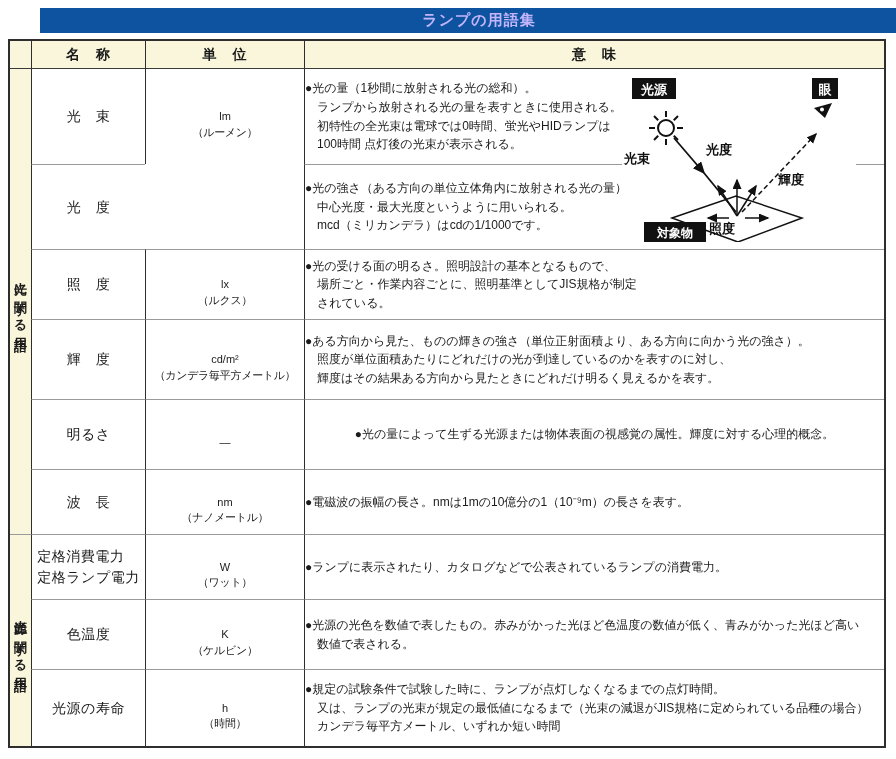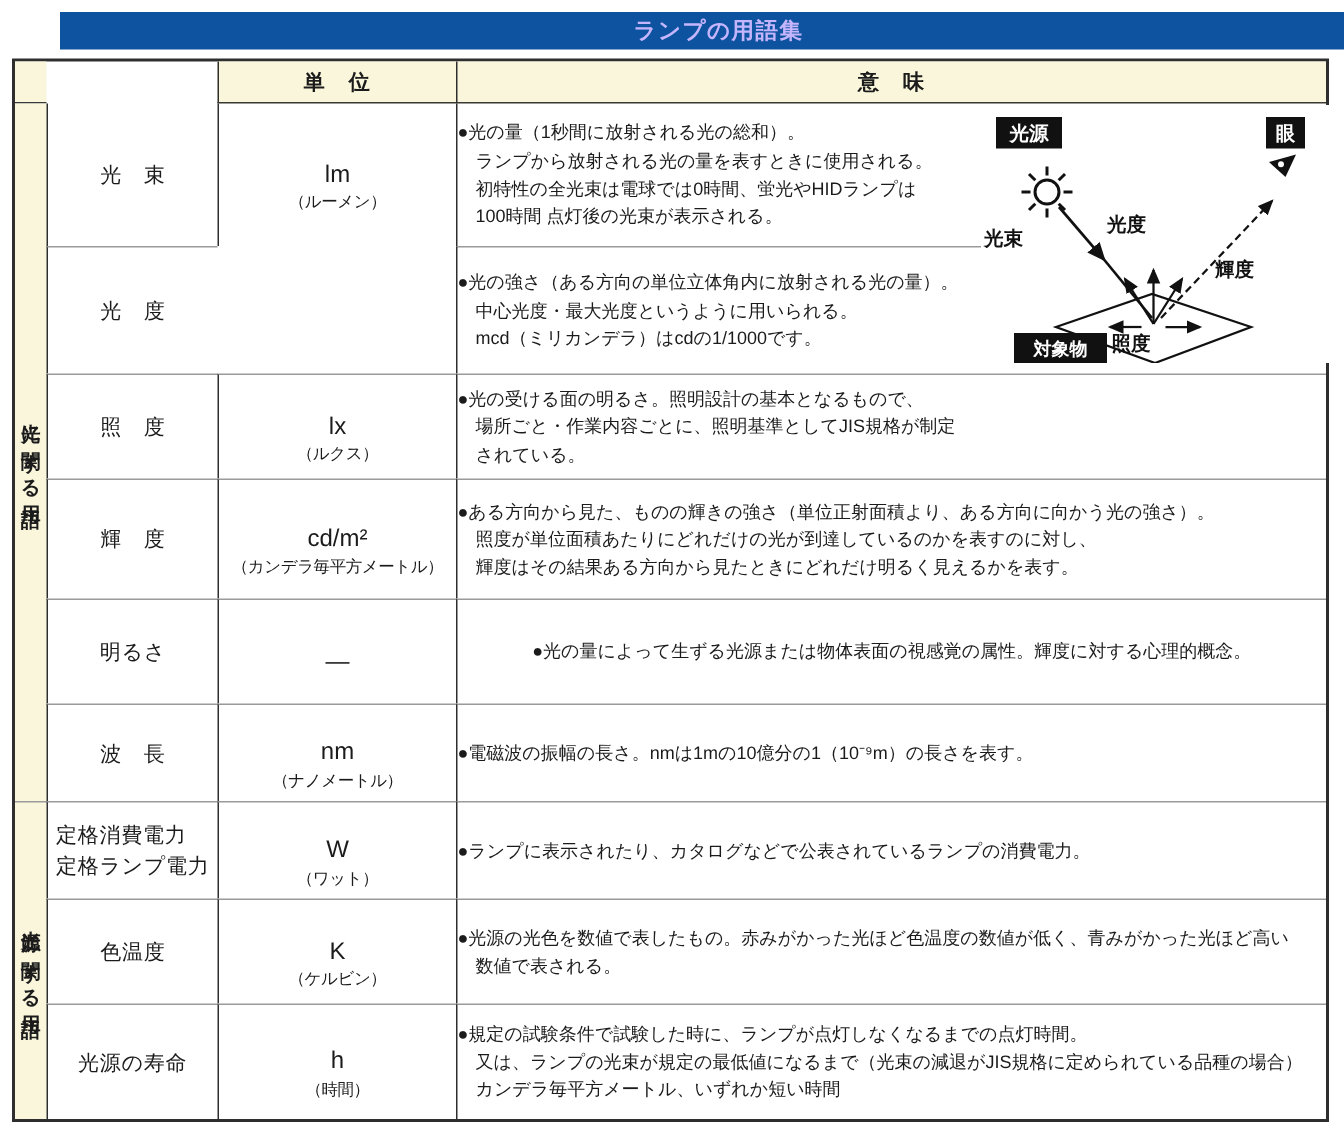--- a/index.html
+++ b/index.html
@@ -43,45 +43,46 @@
     font-size:13px;font-weight:700;letter-spacing:2px;line-height:1;
   }
   .name{
     display:flex;align-items:center;justify-content:center;text-align:left;
     font-size:14px;letter-spacing:.5px;white-space:pre-line;line-height:1.5;
   }
   .unit{
     display:flex;flex-direction:column;align-items:center;justify-content:center;
     text-align:center;line-height:1.4;
   }
-  .unit .sym{font-size:16px;margin-top:16px;}
+  .unit .sym{font-size:11px;margin-top:16px;}
   .unit .read{font-size:11px;letter-spacing:-.3px;}
   .meaning{
     display:flex;flex-direction:column;justify-content:center;
     padding:6px 0;font-size:12px;line-height:1.55;
   }
   .meaning .txt{white-space:pre-line;padding-left:1em;text-indent:-1em;}
   .diagram{
-    position:absolute;left:654px;top:70px;width:234px;height:172px;
+    position:absolute;left:622px;top:70px;width:234px;height:172px;
     background:#fff;z-index:5;
   }
   svg text{font-family:"Liberation Sans",sans-serif;font-weight:700;font-size:13px;fill:#111;}
   svg text.wtx{fill:#fff;}
   svg text.sm{font-size:12px;}
 </style>
 </head>
 <body>
 
 <div class="page">
 
   <div class="title-bar">ランプの用語集</div>
 
   <div class="tbl">
 
     <div class="cell hd" style="grid-column:1;grid-row:1;"></div>
+    <div class="cell hd vline gc2 gr1">名　称</div>
     <div class="cell hd vline gc3 gr1">単　位</div>
     <div class="cell hd vline gc4 gr1">意　味</div>
 
     <div class="cell group g1">
       <span class="vtext">光に関する用語</span>
     </div>
     <div class="cell group g2 bt">
       <span class="vtext">光源に関する用語</span>
     </div>
 

